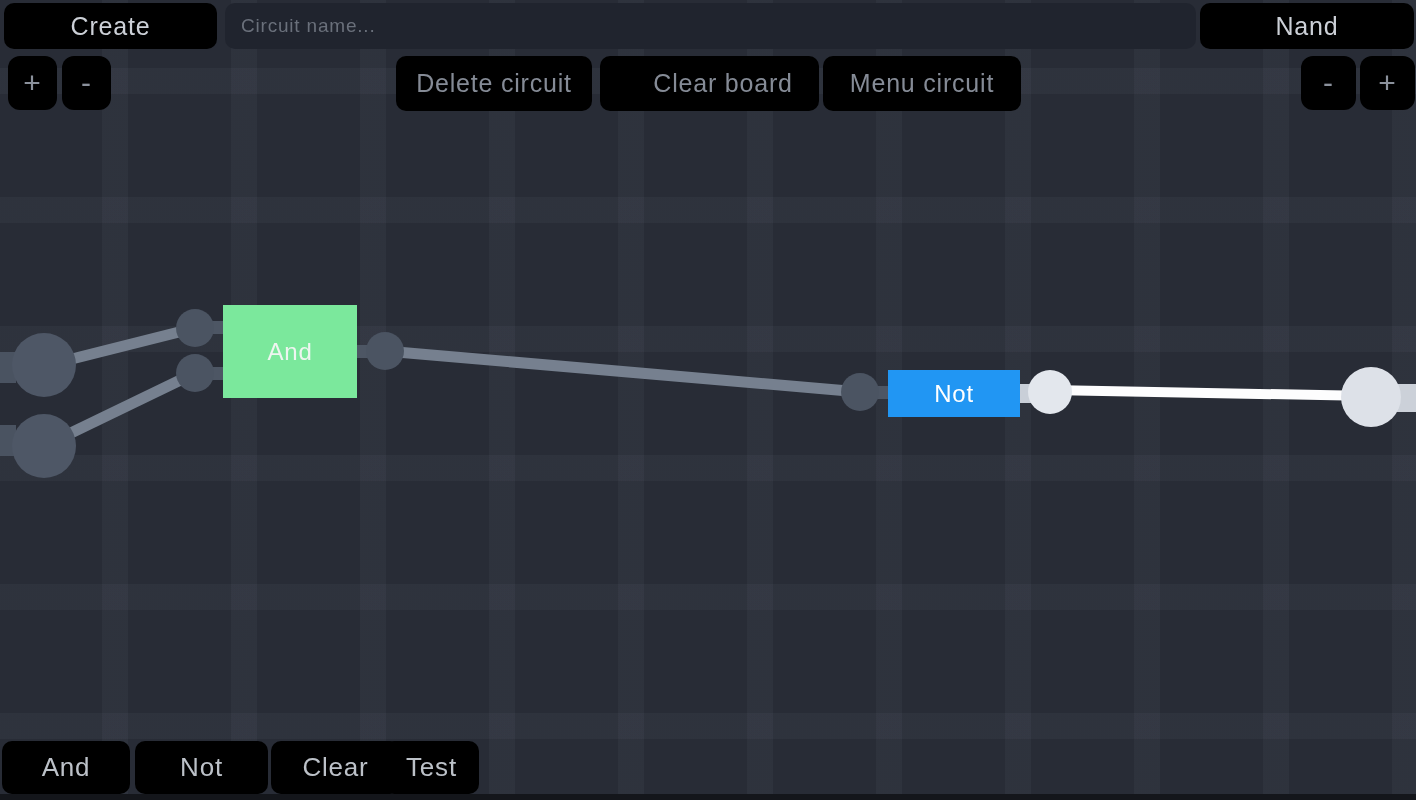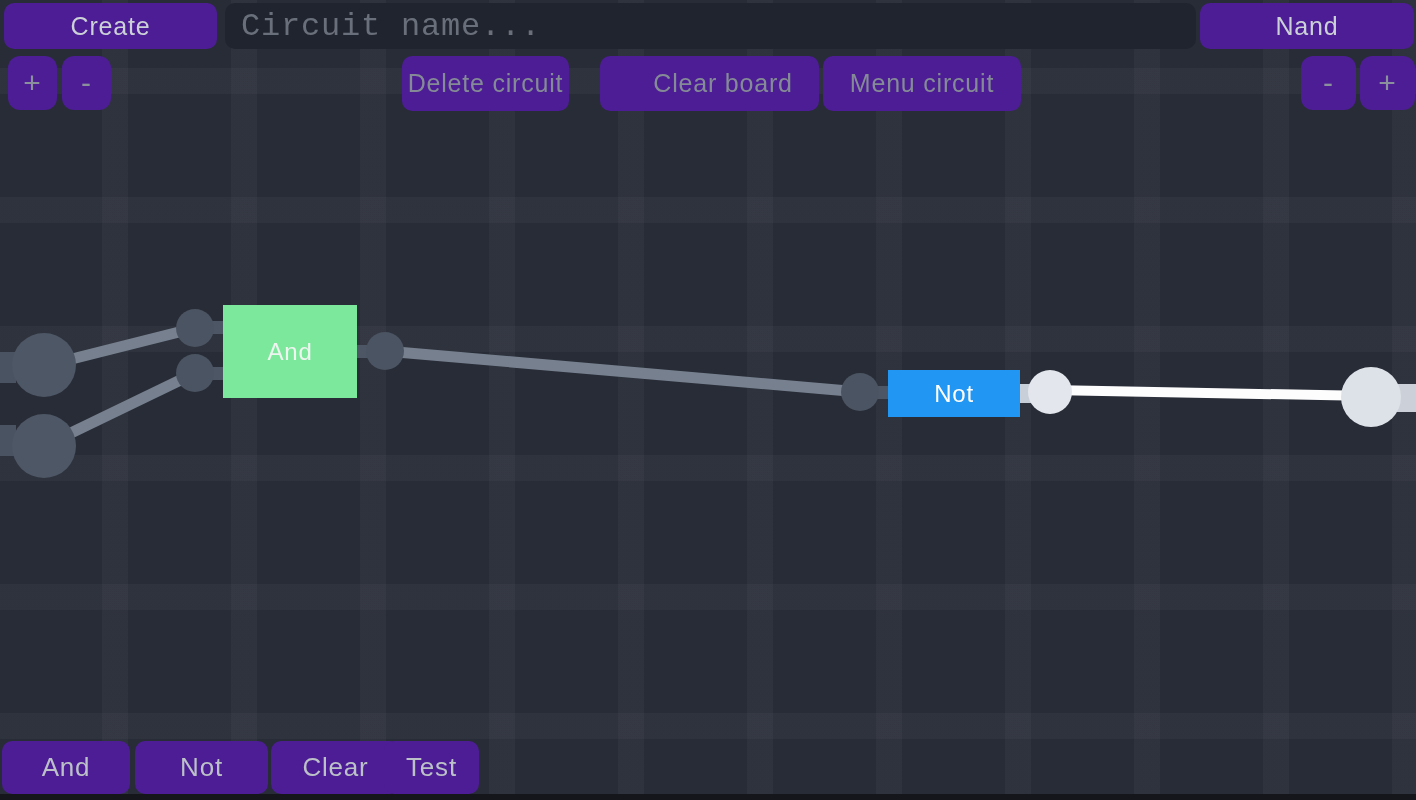--- a/index.html
+++ b/index.html
@@ -17,44 +17,44 @@
       linear-gradient(0deg,  rgba(158,170,192,0.05) 0 26px, transparent 26px 129px);
     background-size:129px 129px;
     background-position:102px 94px;
   }
   .layer{position:absolute;inset:0;}
   svg#wires{position:absolute;left:0;top:0;z-index:1;}
 
   
   .btn{
     position:absolute;z-index:3;box-sizing:border-box;
-    background:#4c1d95;border-radius:10px;
+    background:#000000;border-radius:10px;
     display:flex;align-items:center;justify-content:center;
     color:#858b96;font-size:25px;letter-spacing:0.8px;cursor:pointer;
     user-select:none;
   }
   .btn.bright{color:#ccd0d7;}
   .btn.zoom{border-radius:12px;font-size:30px;color:#8b919c;}
 
   
   #btn-create{left:4px;top:3px;width:213px;height:46px;}
   #input-circuit-name{
     position:absolute;z-index:3;box-sizing:border-box;
     left:225px;top:3px;width:971px;height:46px;
     background:#20242e;border:none;outline:none;border-radius:10px;
-    color:#ccd0d7;font-size:32px;letter-spacing:0.8px;padding:0 16px;
-    font-family:Liberation Mono, monospace;cursor:text;
+    color:#ccd0d7;font-size:19px;letter-spacing:0.8px;padding:0 16px;
+    font-family:Liberation Sans, sans-serif;cursor:text;
   }
   #input-circuit-name::placeholder{color:#6a707b;opacity:1;}
   #btn-menu{left:1200px;top:3px;width:214px;height:46px;}
 
   
   #btn-zoom-in-left{left:8px;top:56px;width:49px;height:54px;}
   #btn-zoom-out-left{left:62px;top:56px;width:49px;height:54px;}
-  #btn-delete-circuit{left:396px;top:56px;width:167px;height:55px;margin-left:6px;}
+  #btn-delete-circuit{left:396px;top:56px;width:196px;height:55px;}
   #btn-clear-board{left:600px;top:56px;width:219px;height:55px;padding-left:27px;}
   #btn-open-circuit{left:823px;top:56px;width:198px;height:55px;}
   #btn-zoom-out-right{left:1301px;top:56px;width:55px;height:54px;}
   #btn-zoom-in-right{left:1360px;top:56px;width:55px;height:54px;}
 
   
   .gate{
     position:absolute;z-index:2;display:flex;align-items:center;justify-content:center;
     color:#eef5f0;font-size:24px;letter-spacing:0.8px;cursor:pointer;user-select:none;
   }

